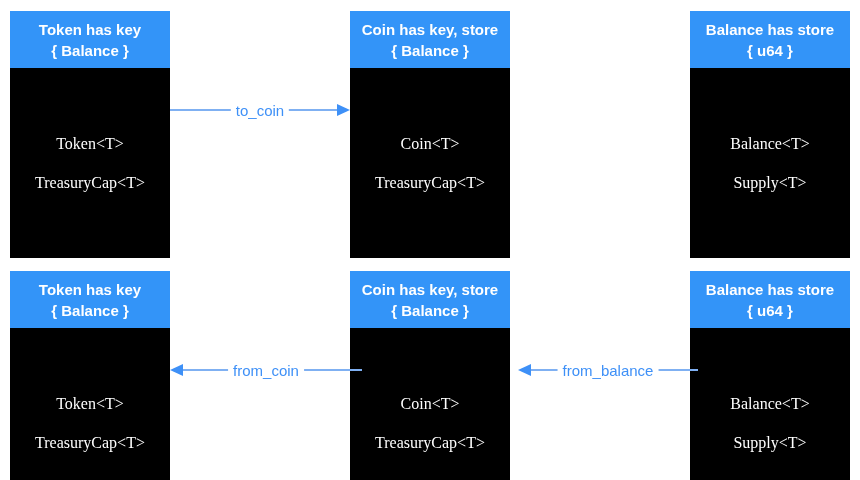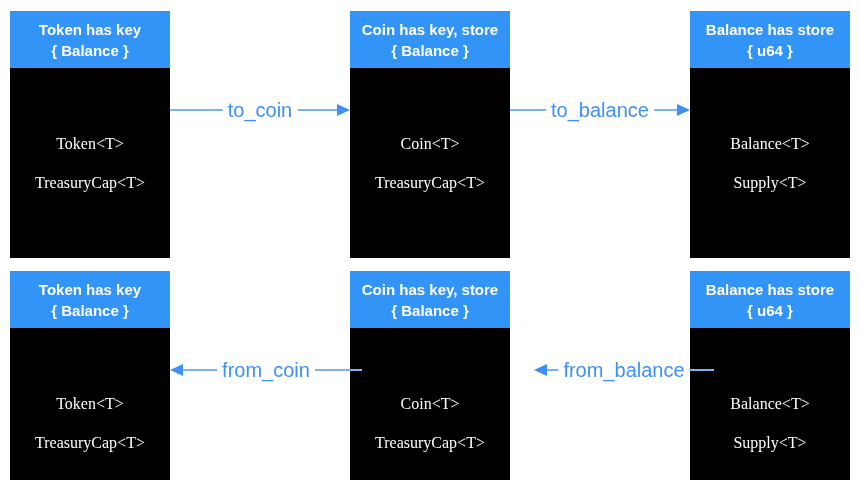--- a/index.html
+++ b/index.html
@@ -70,21 +70,21 @@
   }
   .head-right { right: 0; border-left: 13px solid #3E90F7; }
   .head-left  { left: 0;  border-right: 13px solid #3E90F7; }
   .arrow-label {
     position: absolute;
     left: 50%;
     top: 50%;
     transform: translate(-50%, -50%);
     background: #ffffff;
     color: #3E90F7;
-    font-size: 20px;
+    font-size: 15px;
     padding: 0 5px;
     white-space: nowrap;
   }
 </style>
 </head>
 <body>
 
 <div class="canvas">
 
   <div class="node" style="left:10px; top:11px;">
@@ -119,25 +119,20 @@
       <div class="field">Supply&lt;T&gt;</div>
     </div>
   </div>
 
   <div class="arrow dir-right" style="left:170px; top:100px; width:180px;">
     <div class="shaft"></div>
     <div class="head head-right"></div>
     <div class="arrow-label">to_coin</div>
   </div>
 
-  <div class="arrow dir-right" style="left:510px; top:100px; width:180px;">
-    <div class="shaft"></div>
-    <div class="head head-right"></div>
-    <div class="arrow-label">to_balance</div>
-  </div>
 
   <div class="node" style="left:10px; top:271px;">
     <div class="node-header">
       <div>Token has key</div>
       <div>{ Balance }</div>
     </div>
     <div class="node-body">
       <div class="field">Token&lt;T&gt;</div>
       <div class="field">TreasuryCap&lt;T&gt;</div>
     </div>
@@ -164,19 +159,19 @@
       <div class="field">Supply&lt;T&gt;</div>
     </div>
   </div>
 
   <div class="arrow dir-left" style="left:170px; top:360px; width:192px;">
     <div class="shaft"></div>
     <div class="head head-left"></div>
     <div class="arrow-label">from_coin</div>
   </div>
 
-  <div class="arrow dir-left" style="left:534px; top:360px; width:180px;">
+  <div class="arrow dir-left" style="left:518px; top:360px; width:180px;">
     <div class="shaft"></div>
     <div class="head head-left"></div>
     <div class="arrow-label">from_balance</div>
   </div>
 
 </div>
 
 </body></html>

